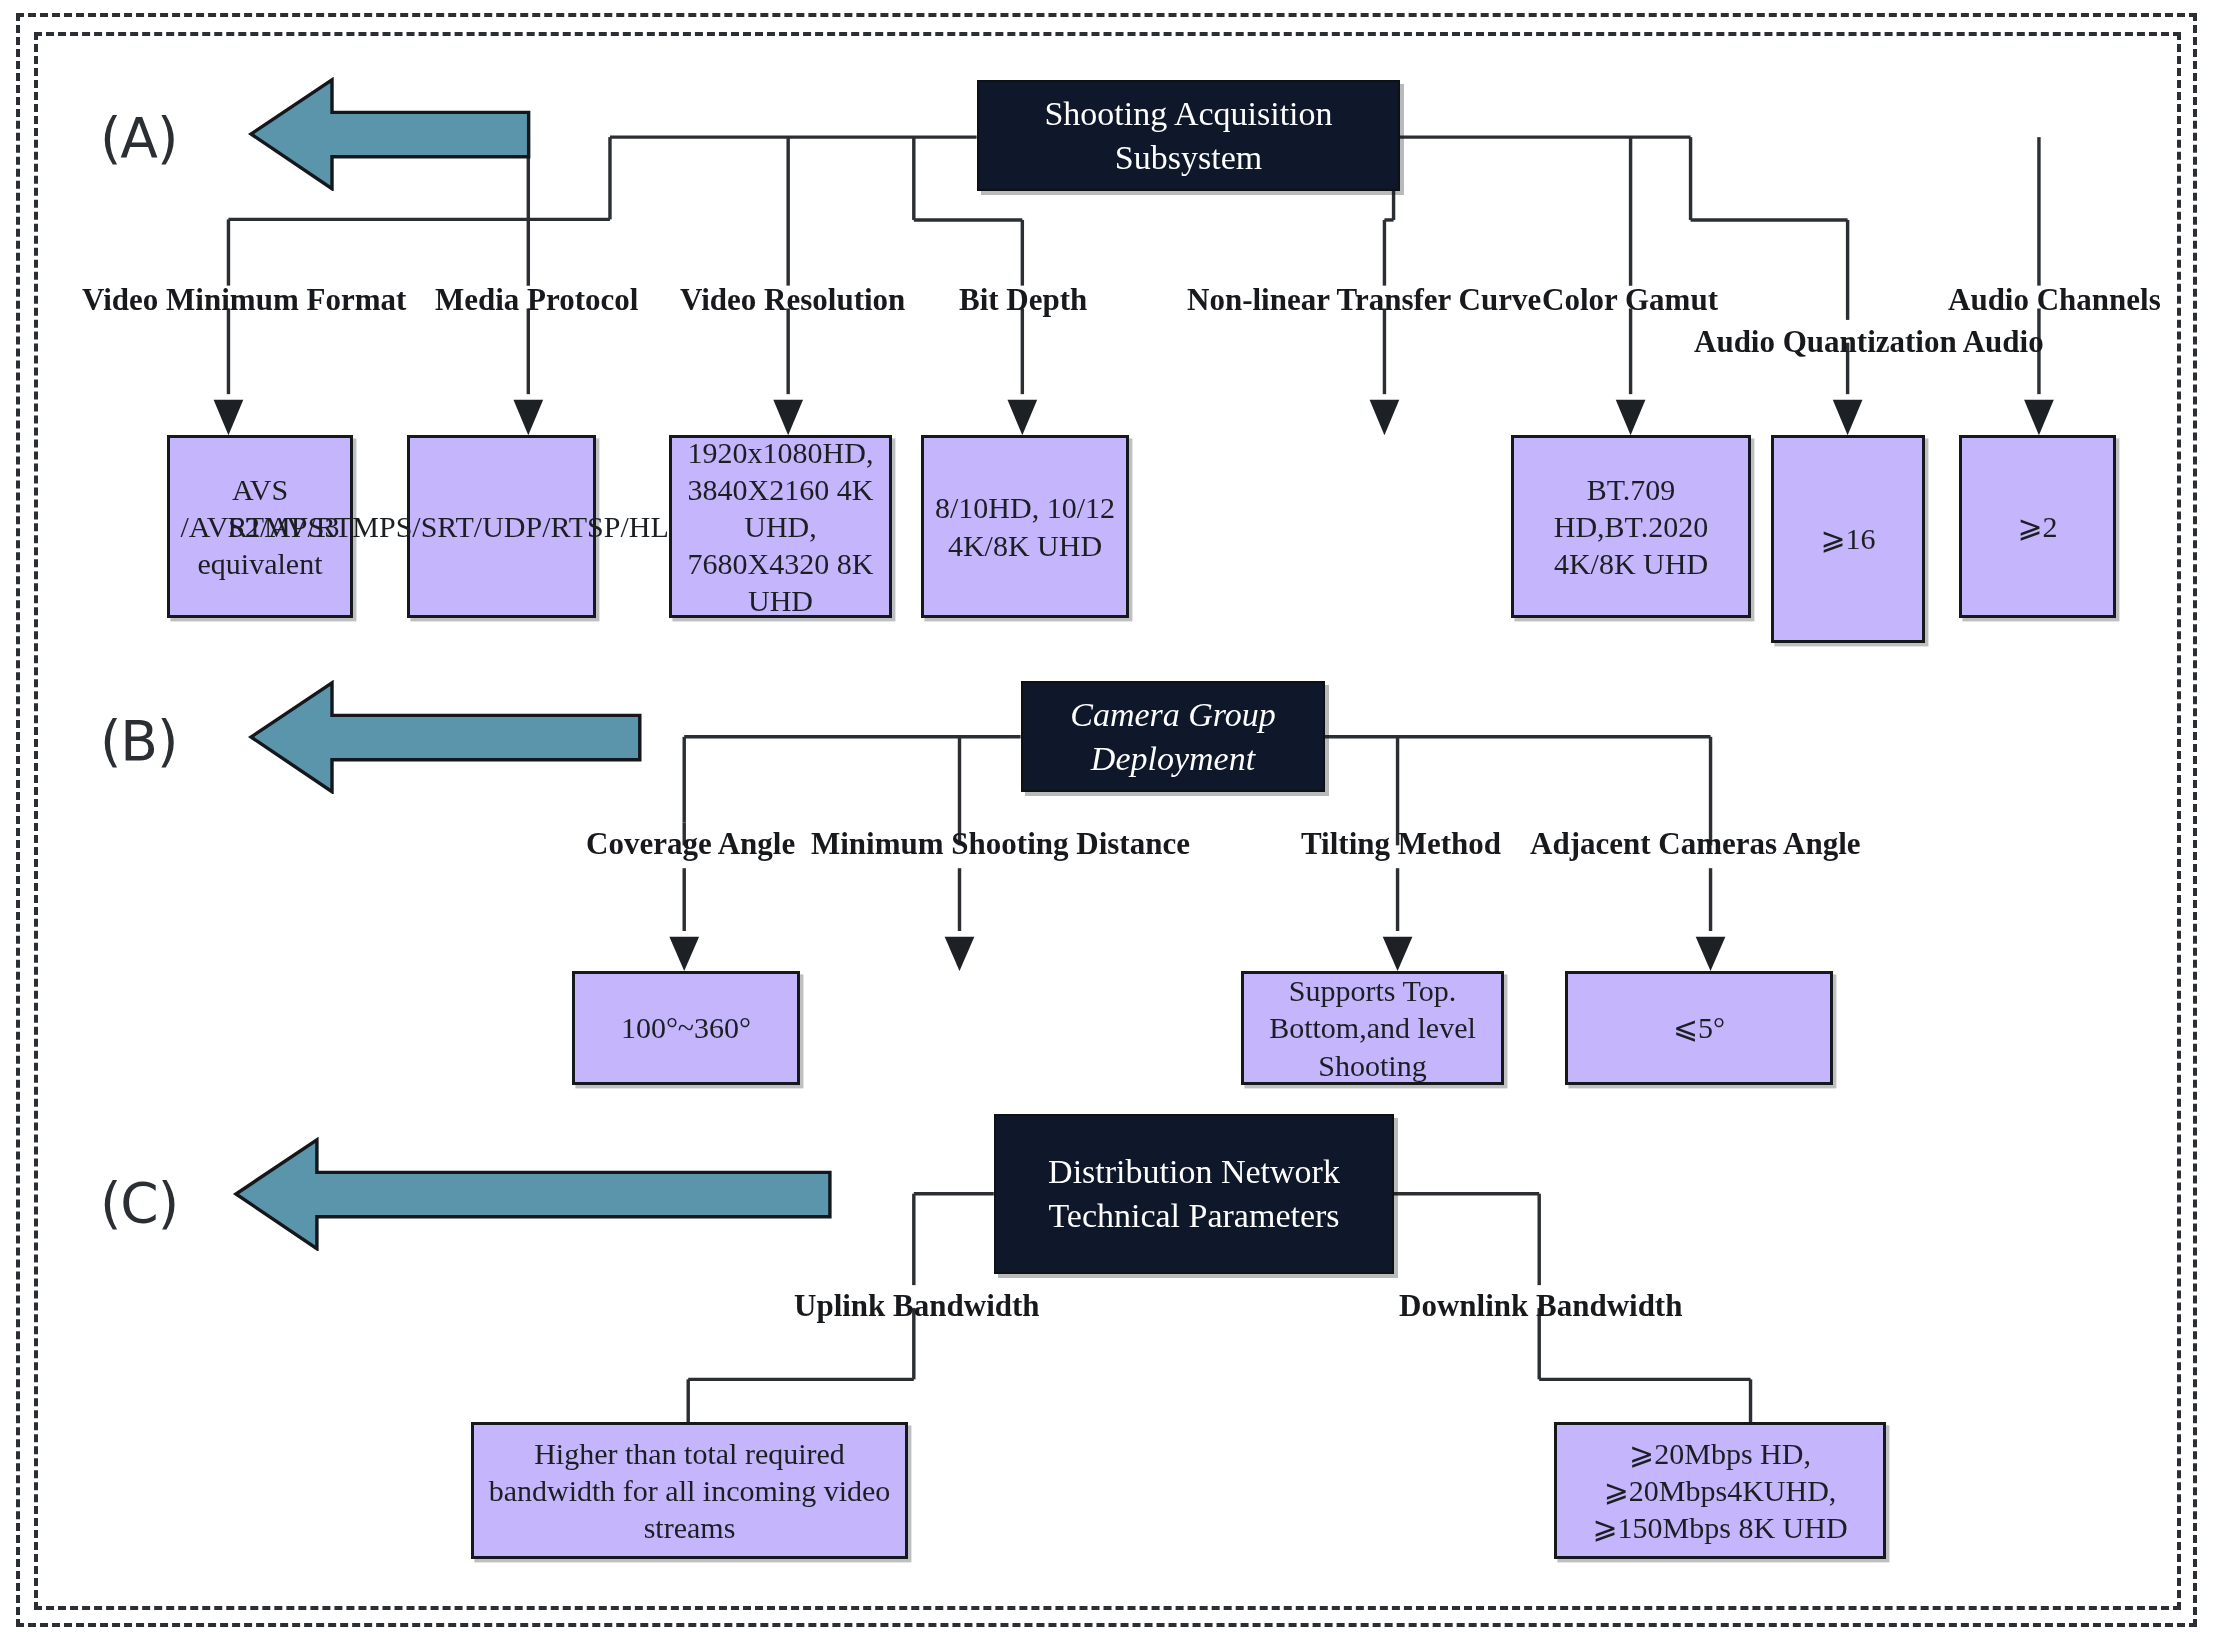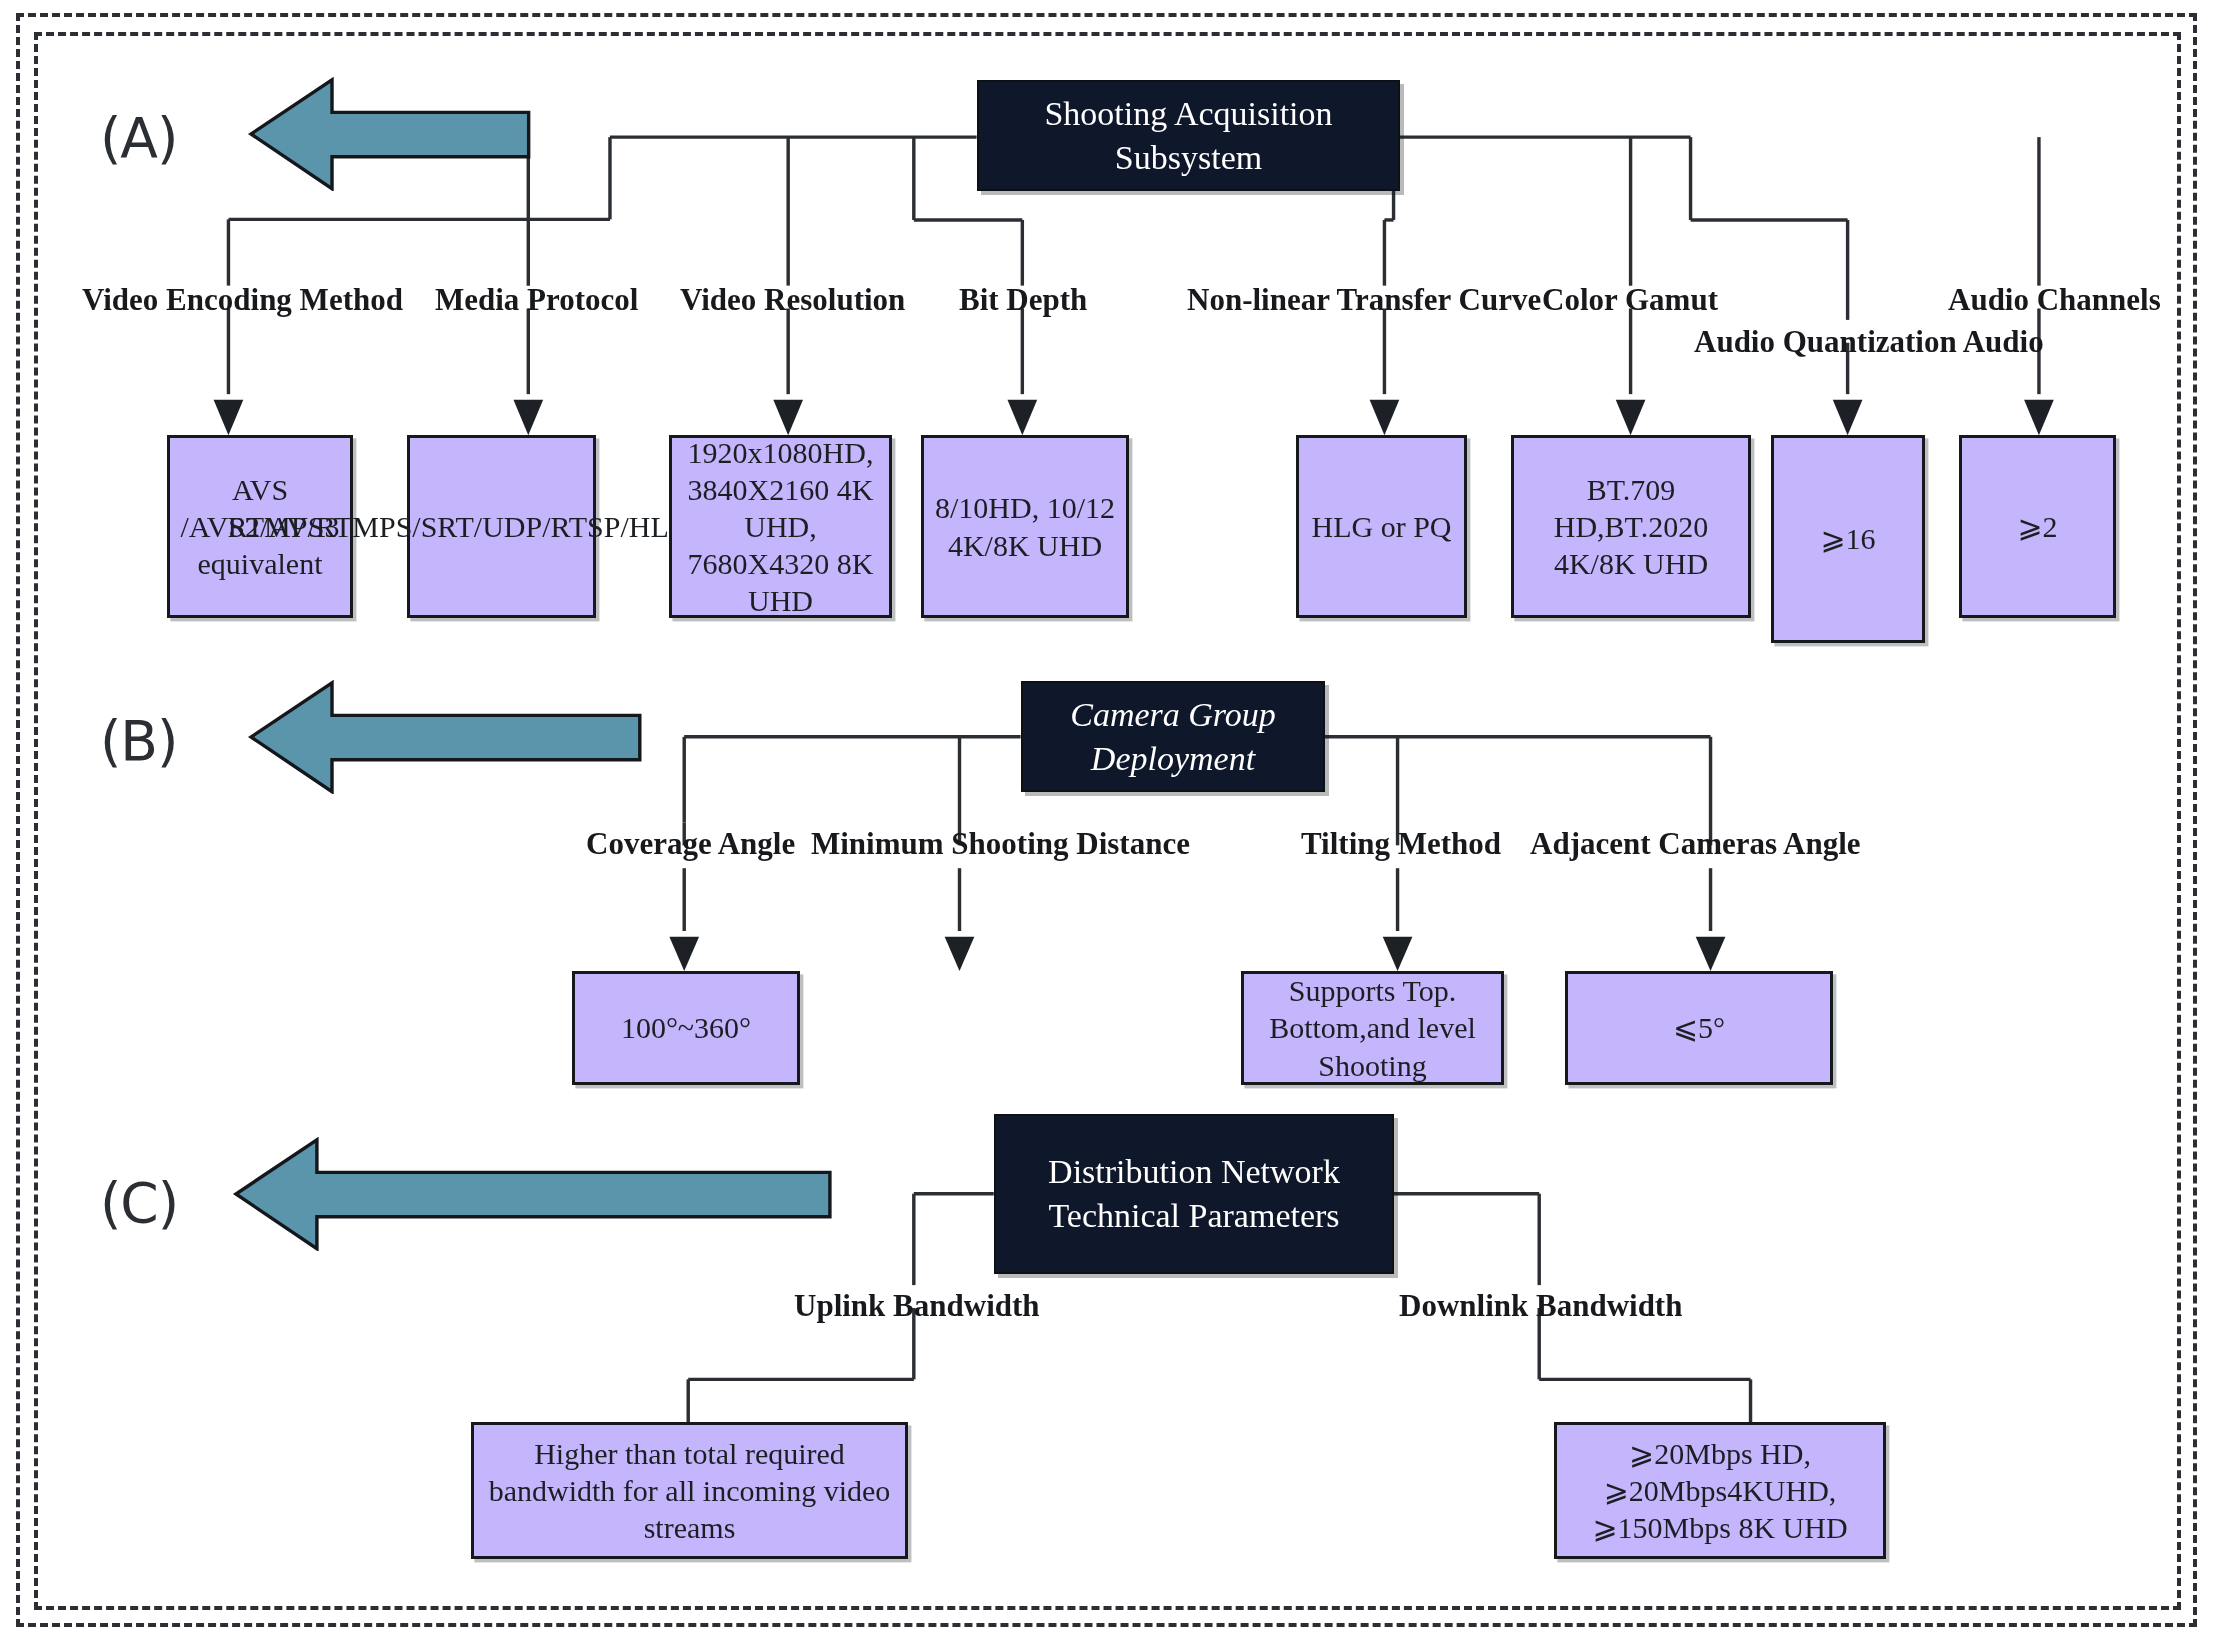--- a/index.html
+++ b/index.html
@@ -136,34 +136,33 @@
 
   <div class="sec-label" style="left:100px;top:111px;">(A)</div>
 
   <svg class="arrow-big" style="left:246px;top:77px;" width="286" height="114" viewBox="0 0 500 200">
     <path d="M915,0"></path>
     <path d="M150,5 L150,62 L495,62 L495,140 L150,140 L150,196 L8,100 z" fill="#5b95ab" stroke="#14181c" stroke-width="6" stroke-linejoin="miter"></path>
   </svg>
 
   <div class="blue-box" style="left:977px;top:80px;width:423px;height:111px;">Shooting Acquisition Subsystem</div>
 
-  <div class="node-label" style="left:82px;top:284px;">Video Encoding Method</div>
+  <div class="node-label" style="left:82px;top:284px;">Video Minimum Format</div>
   <div class="node-label" style="left:435px;top:284px;">Media Protocol</div>
   <div class="node-label" style="left:680px;top:284px;">Video Resolution</div>
   <div class="node-label" style="left:959px;top:284px;">Bit Depth</div>
   <div class="node-label" style="left:1187px;top:284px;">Non-linear Transfer Curve</div>
   <div class="node-label" style="left:1542px;top:284px;">Color Gamut</div>
   <div class="node-label" style="left:1694px;top:326px;">Audio Quantization Audio</div>
   <div class="node-label" style="left:1948px;top:284px;">Audio Channels</div>
 
   <div class="mint-box" style="left:167px;top:435px;width:186px;height:183px;">AVS  /AVS2/AVS3 equivalent</div>
   <div class="mint-box" style="left:407px;top:435px;width:189px;height:183px;">RTMP/RTMPS/SRT/UDP/RTSP/HLS/DASH</div>
   <div class="mint-box" style="left:669px;top:435px;width:223px;height:183px;">1920x1080HD, 3840X2160 4K UHD, 7680X4320 8K UHD</div>
   <div class="mint-box" style="left:921px;top:435px;width:208px;height:183px;">8/10HD, 10/12 4K/8K UHD</div>
-  <div class="mint-box" style="left:1296px;top:435px;width:171px;height:183px;">HLG or PQ</div>
   <div class="mint-box" style="left:1511px;top:435px;width:240px;height:183px;">BT.709 HD,BT.2020 4K/8K UHD</div>
   <div class="mint-box" style="left:1771px;top:435px;width:154px;height:208px;">⩾16</div>
   <div class="mint-box" style="left:1959px;top:435px;width:157px;height:183px;">⩾2</div>
 
   <div class="sec-label" style="left:100px;top:714px;">(B)</div>
 
   <svg class="arrow-big" style="left:246px;top:680px;" width="400" height="114" viewBox="0 0 700 200">
     <path d="M150,5 L150,62 L690,62 L690,140 L150,140 L150,196 L8,100 z" fill="#5b95ab" stroke="#14181c" stroke-width="6" stroke-linejoin="miter"></path>
   </svg>
 

